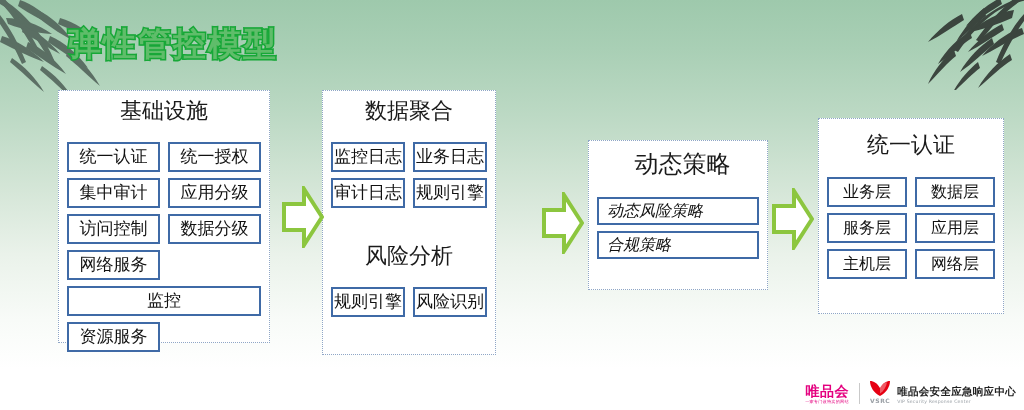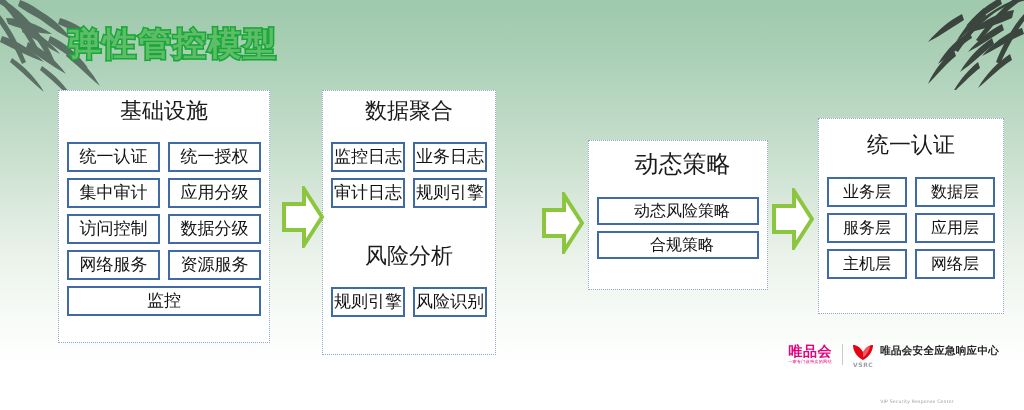--- a/index.html
+++ b/index.html
@@ -70,21 +70,21 @@
     text-align:center;
     font-size:17px;
     color:#111;
     line-height:26px;
     height:30px;
     white-space:nowrap;
     font-family:"Liberation Serif","DejaVu Serif",serif;
   }
   .chip.half{width:calc(50% - 4px);}
   .chip.full{width:100%;}
-  .chip.wide-left{width:100%;text-align:center;padding-left:8px;}
+  .chip.wide-left{width:100%;text-align:left;padding-left:8px;font-style:italic;}
 
   
   #panel-infrastructure{left:58px;top:90px;width:212px;height:253px;}
   #panel-data{left:322px;top:90px;width:174px;height:265px;}
   #panel-policy{left:588px;top:140px;width:180px;height:150px;}
   #panel-response{left:818px;top:118px;width:186px;height:196px;}
 
   #panel-policy .chip{font-size:16px;height:28px;line-height:24px;}
   #panel-policy .panel-title{font-size:24px;margin:10px 0 8px 9px;}
   #panel-response .chip{font-size:16px;}
@@ -92,31 +92,31 @@
   #panel-data .subtitle{margin-top:30px;}
 
   
   .arrow{position:absolute;width:42px;height:62px;}
   #arrow-1{left:282px;top:186px;}
   #arrow-2{left:542px;top:192px;}
   #arrow-3{left:772px;top:188px;}
 
   
   #footer-logo{
-    position:absolute;right:25px;bottom:6px;
-    display:flex;align-items:flex-start;gap:6px;
+    position:absolute;right:8px;bottom:6px;
+    display:flex;align-items:flex-end;gap:6px;
     font-family:"DejaVu Sans","Liberation Sans",sans-serif;
   }
   #vip-block{display:flex;flex-direction:column;align-items:center;line-height:1;}
   #vip-name{font-size:14px;font-weight:bold;color:#e4007f;letter-spacing:.5px;}
   #vip-tagline{font-size:4.4px;color:#e4007f;margin-top:2px;letter-spacing:.2px;transform:scale(.95);}
   #logo-divider{width:1px;height:21px;background:#c9c9c9;margin:0 3px;}
   #vsrc-mark{display:flex;flex-direction:column;align-items:center;line-height:1;}
   #vsrc-text{font-size:6px;font-weight:bold;color:#9aa0a6;letter-spacing:.6px;margin-top:1px;}
-  #vsrc-block{display:flex;flex-direction:column;line-height:1.15;gap:41px;}
+  #vsrc-block{display:flex;flex-direction:column;line-height:1.15;}
   #vsrc-cn{font-size:10.5px;font-weight:bold;color:#222;letter-spacing:.3px;}
   #vsrc-en{font-size:4.6px;color:#9aa0a6;letter-spacing:.2px;margin-top:2px;}
 </style>
 </head>
 <body>
 
 <div id="slide">
 
   <svg class="bamboo" id="bamboo-left" viewBox="0 0 128 120">
     <g fill="#4a5a52">
@@ -161,22 +161,22 @@
   <div class="panel" id="panel-infrastructure">
     <div class="panel-title">基础设施</div>
     <div class="grid">
       <div class="chip half">统一认证</div>
       <div class="chip half">统一授权</div>
       <div class="chip half">集中审计</div>
       <div class="chip half">应用分级</div>
       <div class="chip half">访问控制</div>
       <div class="chip half">数据分级</div>
       <div class="chip half">网络服务</div>
+      <div class="chip full">监控</div>
       <div class="chip half">资源服务</div>
-      <div class="chip full">监控</div>
     </div>
   </div>
 
   <div class="panel" id="panel-data">
     <div class="panel-title">数据聚合</div>
     <div class="grid">
       <div class="chip half">监控日志</div>
       <div class="chip half">业务日志</div>
       <div class="chip half">审计日志</div>
       <div class="chip half">规则引擎</div>

